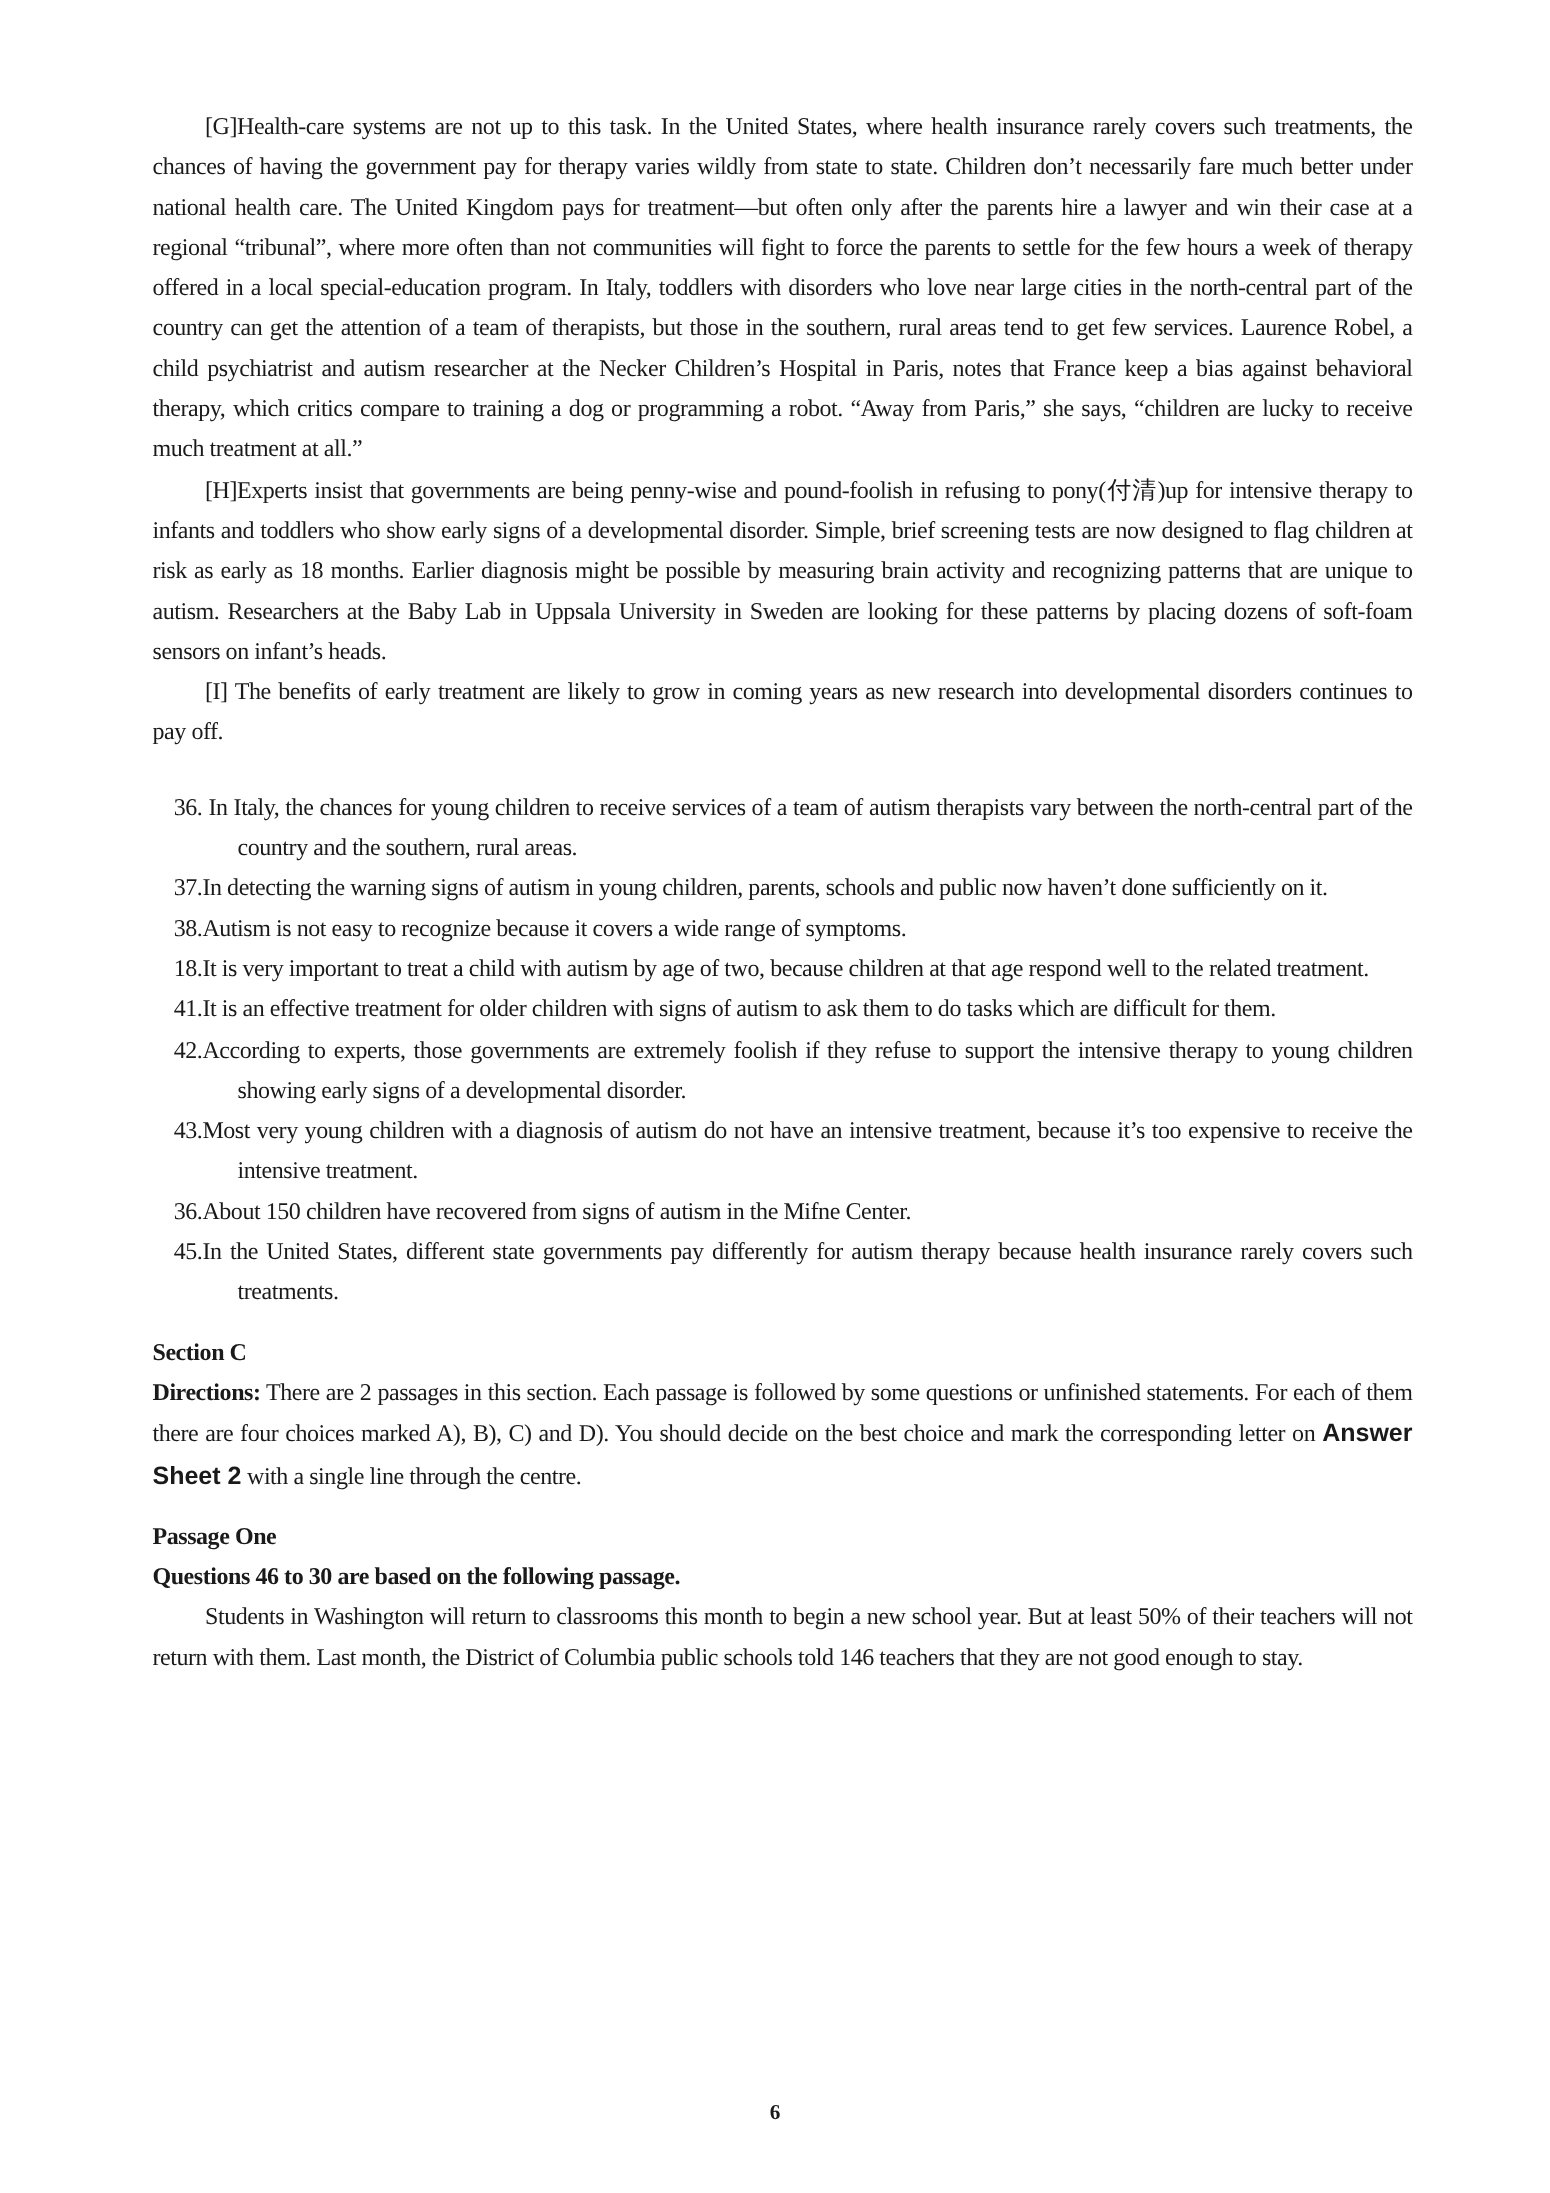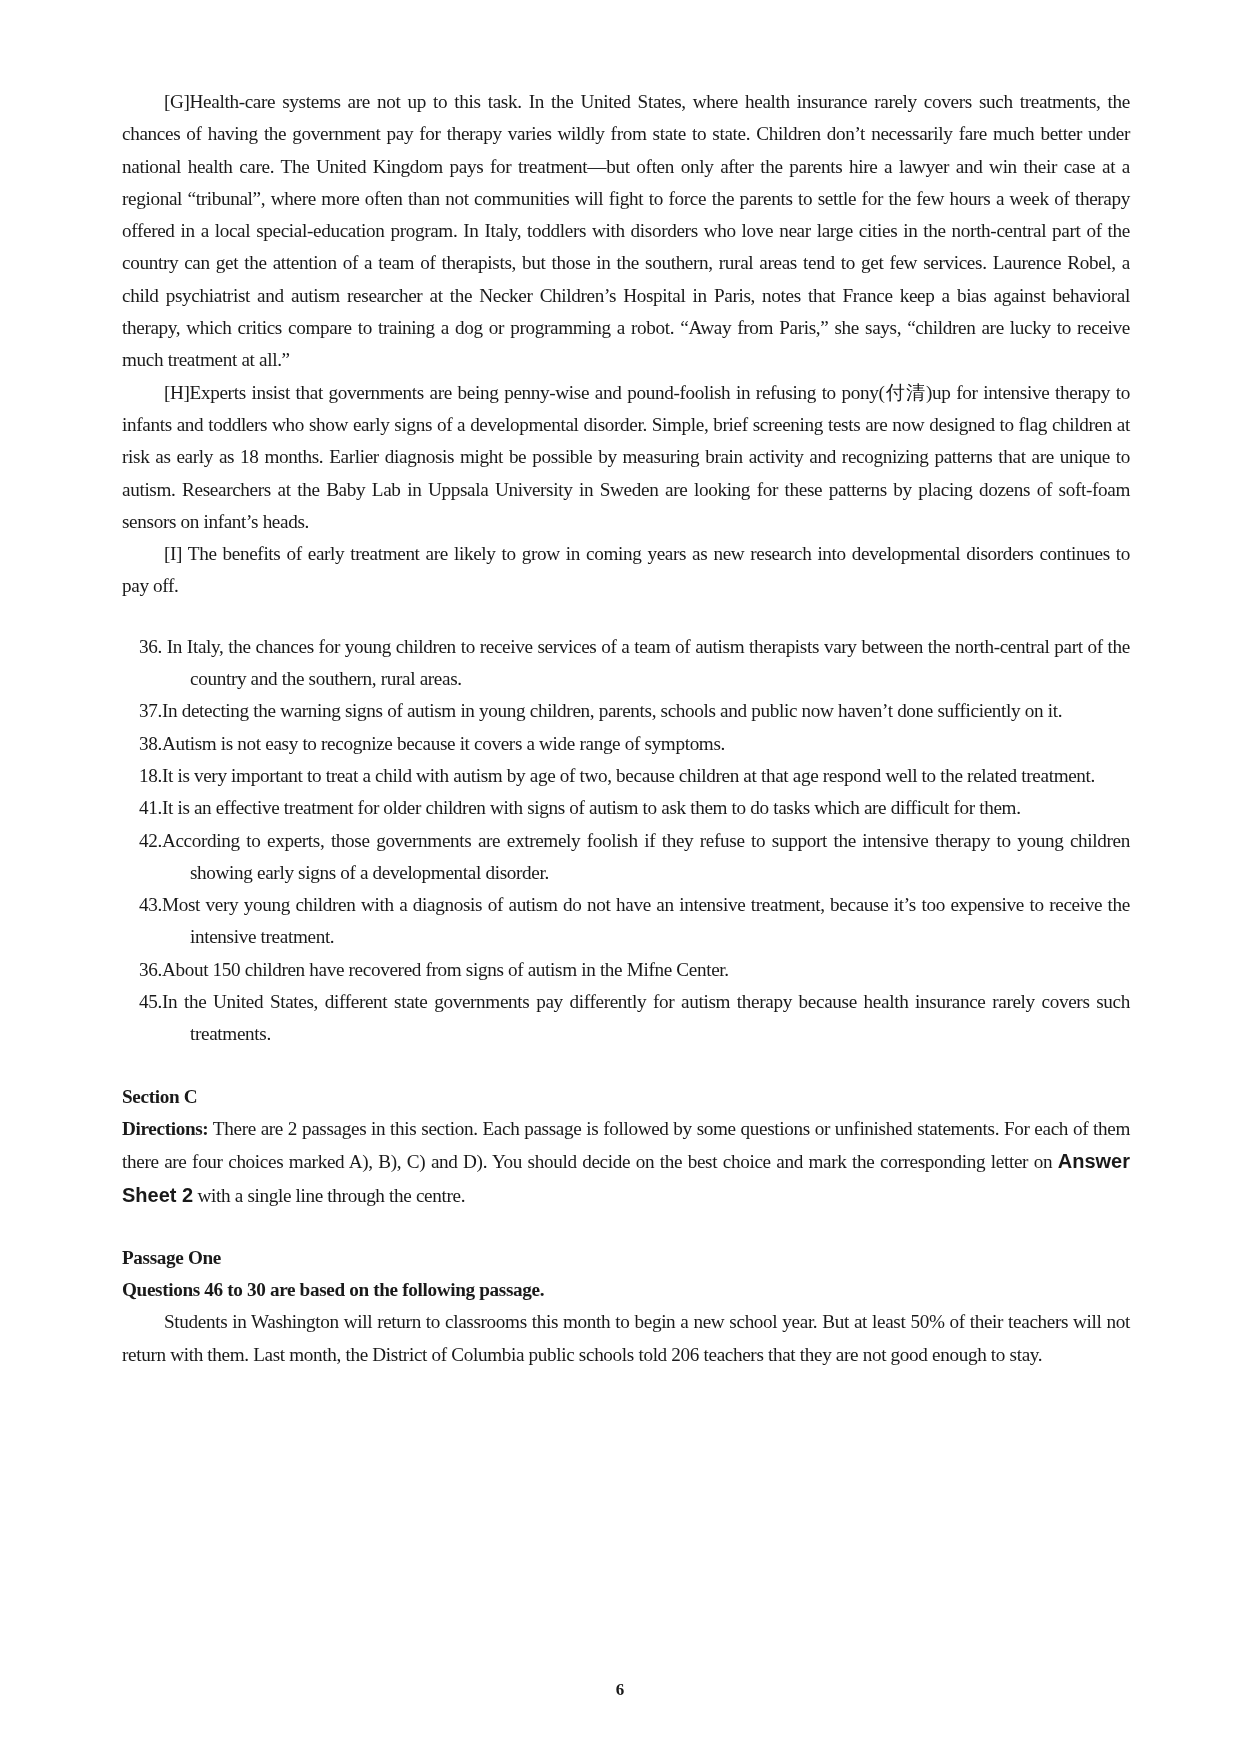--- a/index.html
+++ b/index.html
@@ -5,21 +5,21 @@
   html, body { margin: 0; padding: 0; background: #ffffff; }
   body { width: 1240px; height: 1754px; position: relative; overflow: hidden;
          font-family: "Liberation Serif", "DejaVu Serif", serif; color: #1a1a1a; }
   .page { position: absolute; left: 122px; top: 86px; width: 1008px;
           font-size: 19.2px; line-height: 32.3px; letter-spacing: -0.35px; }
   p { margin: 0; text-align: justify; text-align-last: left; }
   .para { text-indent: 42px; }
   .questions { margin-top: 28px; }
   .q { position: relative; padding-left: 68px; text-indent: -51px; text-align: justify; }
   .q .num { }
-  .section { margin-top: 30px; }
+  .section { margin-top: 16px; }
   .bold { font-weight: bold; }
   .ans-sheet { font-family: "Liberation Sans", "DejaVu Sans", sans-serif; font-weight: bold; font-size: 20px; letter-spacing: 0; }
   .pagenum { position: absolute; left: 0; width: 1240px; top: 1680px; text-align: center;
              font-size: 17px; font-weight: bold; font-family: "Liberation Serif", serif; }
 </style>
 </head>
 <body>
 
 <div class="page">
 
@@ -42,18 +42,18 @@
   </div>
 
   <div class="section">
     <p class="bold">Section C</p>
     <p><span class="bold">Directions:</span><span> There are 2 passages in this section. Each passage is followed by some questions or unfinished statements. For each of them there are four choices marked A), B), C) and D). You should decide on the best choice and mark the corresponding letter on </span><span class="ans-sheet">Answer Sheet 2</span><span> with a single line through the centre.</span></p>
   </div>
 
   <div class="section">
     <p class="bold">Passage One</p>
     <p class="bold">Questions 46 to 30 are based on the following passage.</p>
-    <p class="para">Students in Washington will return to classrooms this month to begin a new school year. But at least 50% of their teachers will not return with them. Last month, the District of Columbia public schools told 206 teachers that they are not good enough to stay.</p>
+    <p class="para">Students in Washington will return to classrooms this month to begin a new school year. But at least 50% of their teachers will not return with them. Last month, the District of Columbia public schools told 146 teachers that they are not good enough to stay.</p>
   </div>
 
 </div>
 
 <div class="pagenum">6</div>
 
 </body></html>

